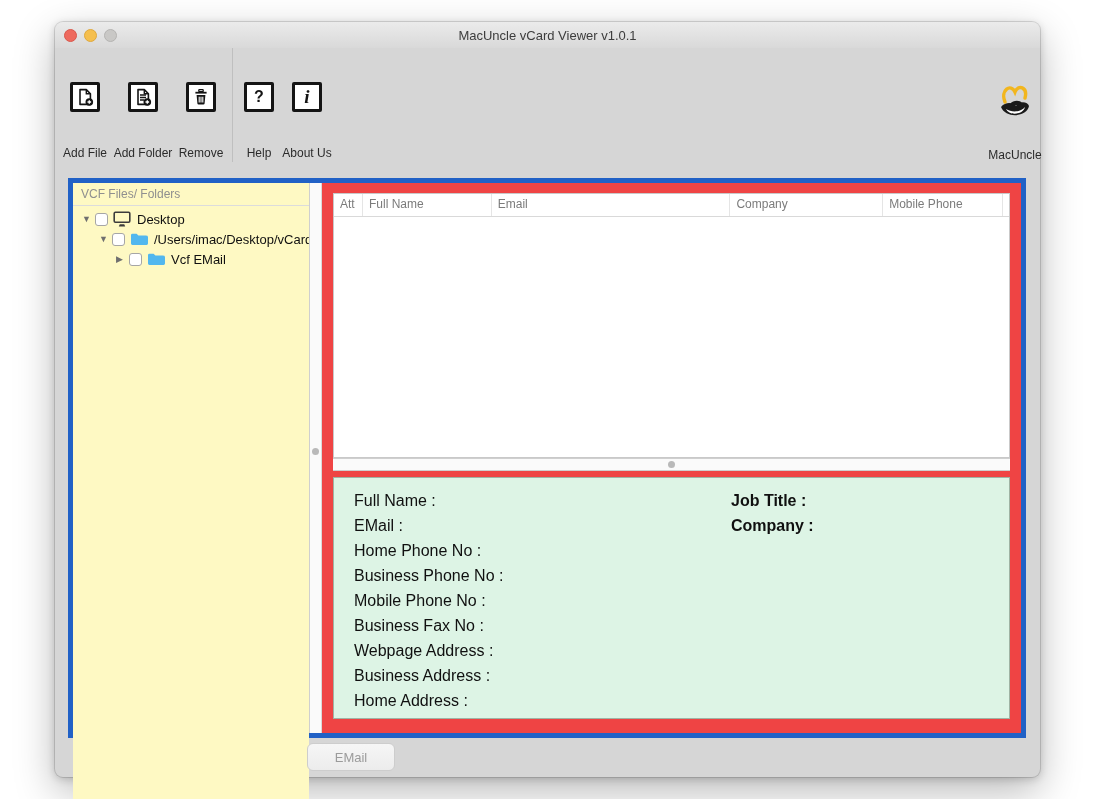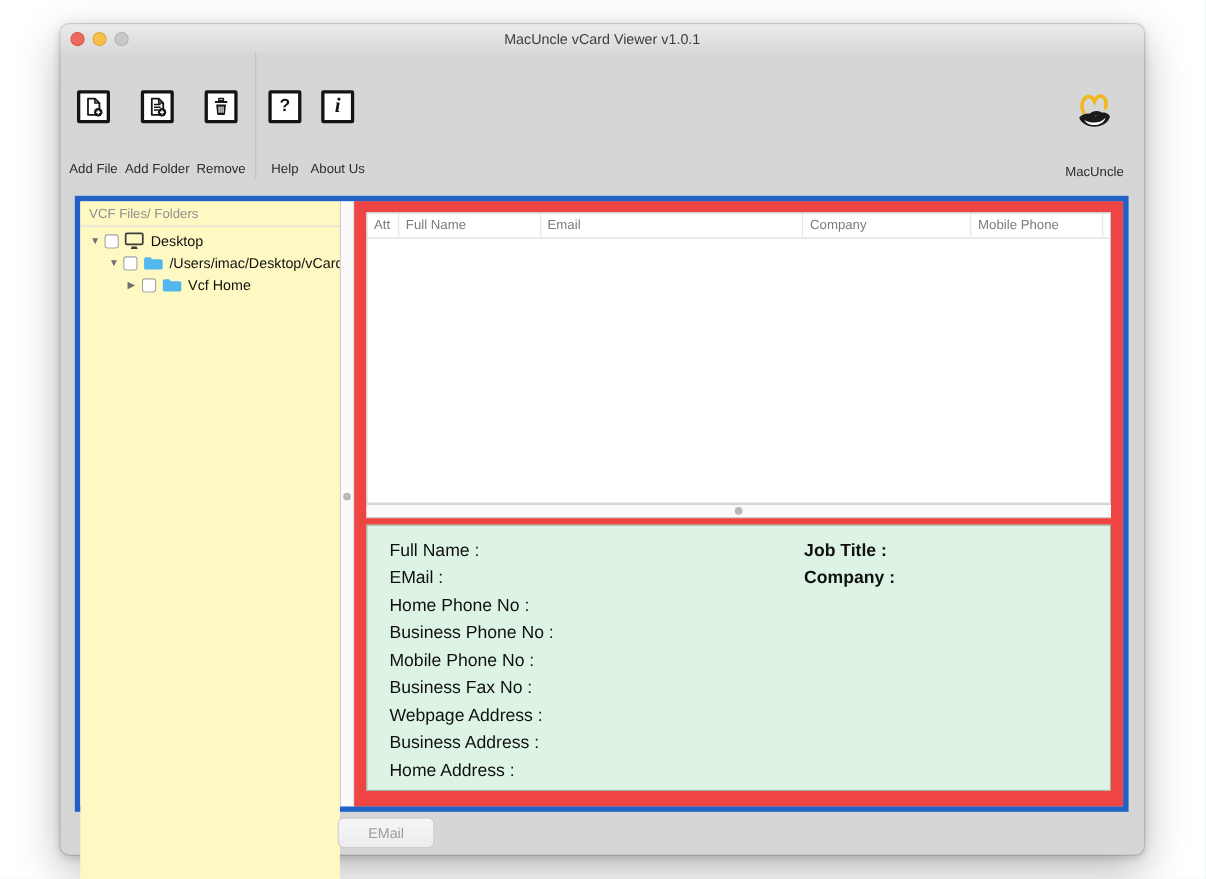--- a/index.html
+++ b/index.html
@@ -31,21 +31,21 @@
   
   .tb-item{position:absolute;top:60px;width:64px;text-align:center;background:none;border:none;padding:0;cursor:default;}
   .tb-frame{
     width:30px;height:30px;box-sizing:border-box;border:3px solid #141414;background:#ffffff;
     border-radius:2px;margin:0 auto;display:flex;align-items:center;justify-content:center;
   }
   .tb-label{display:block;margin-top:34px;font-size:12px;color:#2b2b2b;white-space:nowrap;}
   .tb-glyph-q{font-size:16px;font-weight:800;color:#141414;line-height:1;}
   .tb-glyph-i{font-family:"Liberation Serif",serif;font-style:italic;font-weight:bold;font-size:19px;color:#141414;line-height:1;margin-top:-2px;}
   .tb-divider{position:absolute;left:177px;top:26px;width:1px;height:114px;background:#bfbfbf;}
-  .brand{position:absolute;left:900px;top:56px;width:80px;text-align:center;}
+  .brand{position:absolute;left:920px;top:56px;width:80px;text-align:center;}
   .brand-label{display:block;margin-top:26px;font-size:12px;color:#2b2b2b;}
   
   .frame{
     position:absolute;left:13px;top:156px;width:958px;height:560px;box-sizing:border-box;
     border:5px solid #2161c6;background:#c2f3e7;
     box-shadow:inset 0 1px 0 rgba(15,40,110,.45);
   }
   
   .sidebar{position:absolute;left:0;top:0;width:236px;height:688px;background:#fef9c3;}
   .sidebar-header{height:22px;line-height:22px;padding-left:8px;font-size:12px;color:#8f8f8f;border-bottom:1px solid #dcdcdc;}
@@ -213,21 +213,21 @@
         </div>
 
         <div class="tree-row i2">
           <span class="expander">▶</span>
           <input type="checkbox" class="cb" style="">
           <span class="node-icon">
             <svg width="18" height="14" viewBox="0 0 18 14">
               <path d="M1 3.2 Q1 1.8 2.4 1.8 h4.2 l1.8 1.8 h7.2 Q18 3.6 18 5 v6.6 Q18 13 16.6 13 H2.4 Q1 13 1 11.6 Z" fill="#52b7ee"></path>
             </svg>
           </span>
-          <span class="tree-label">Vcf Home</span>
+          <span class="tree-label">Vcf EMail</span>
         </div>
 
       </div>
     </div>
 
     <div class="vsplit">
       <span class="dot"></span>
     </div>
 
     <div class="rightpane">

